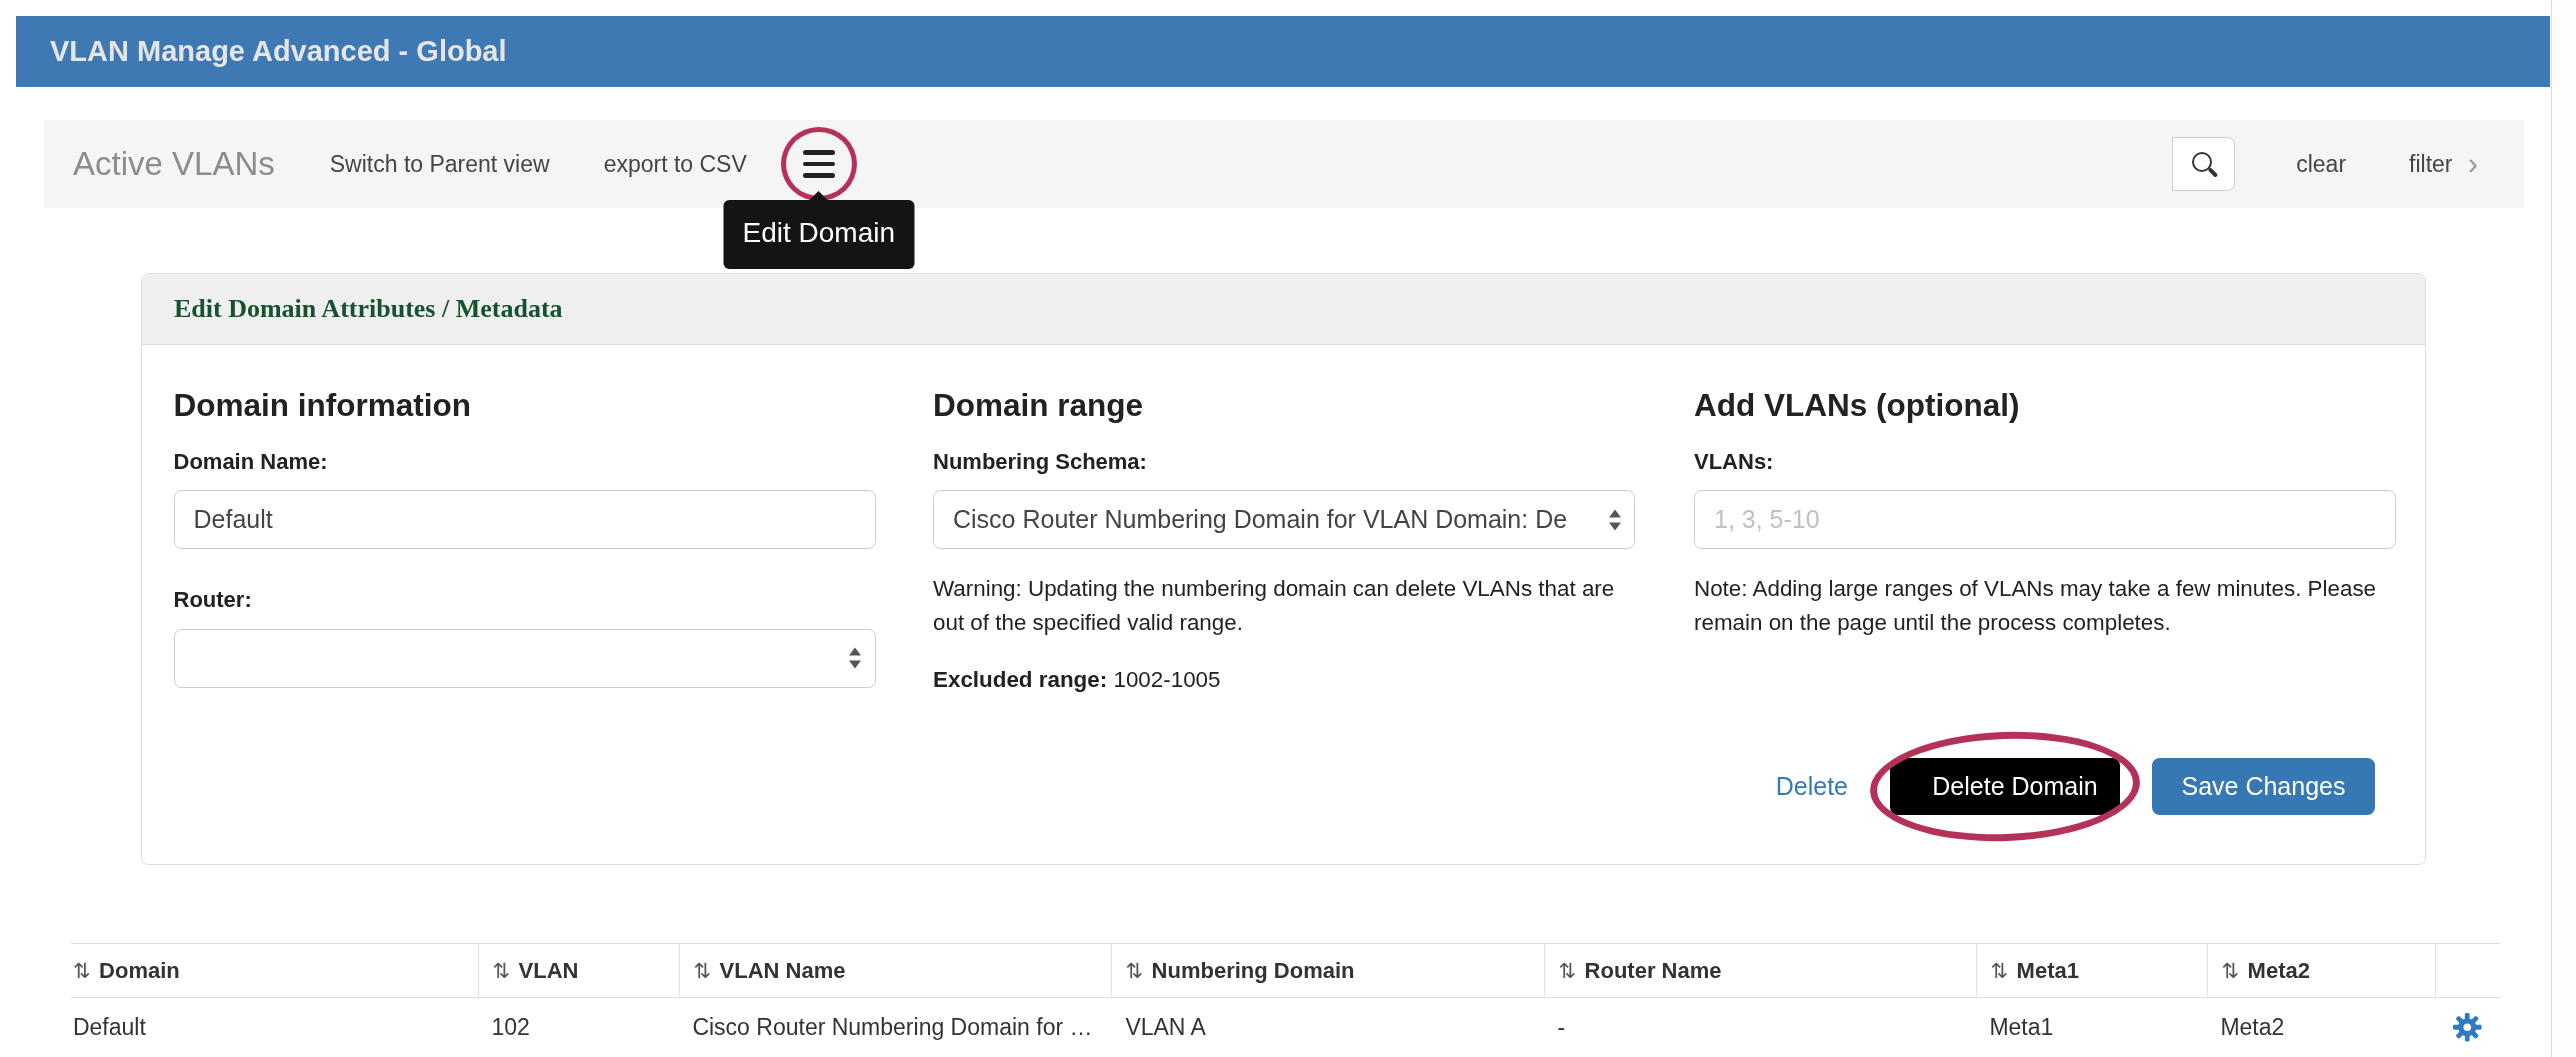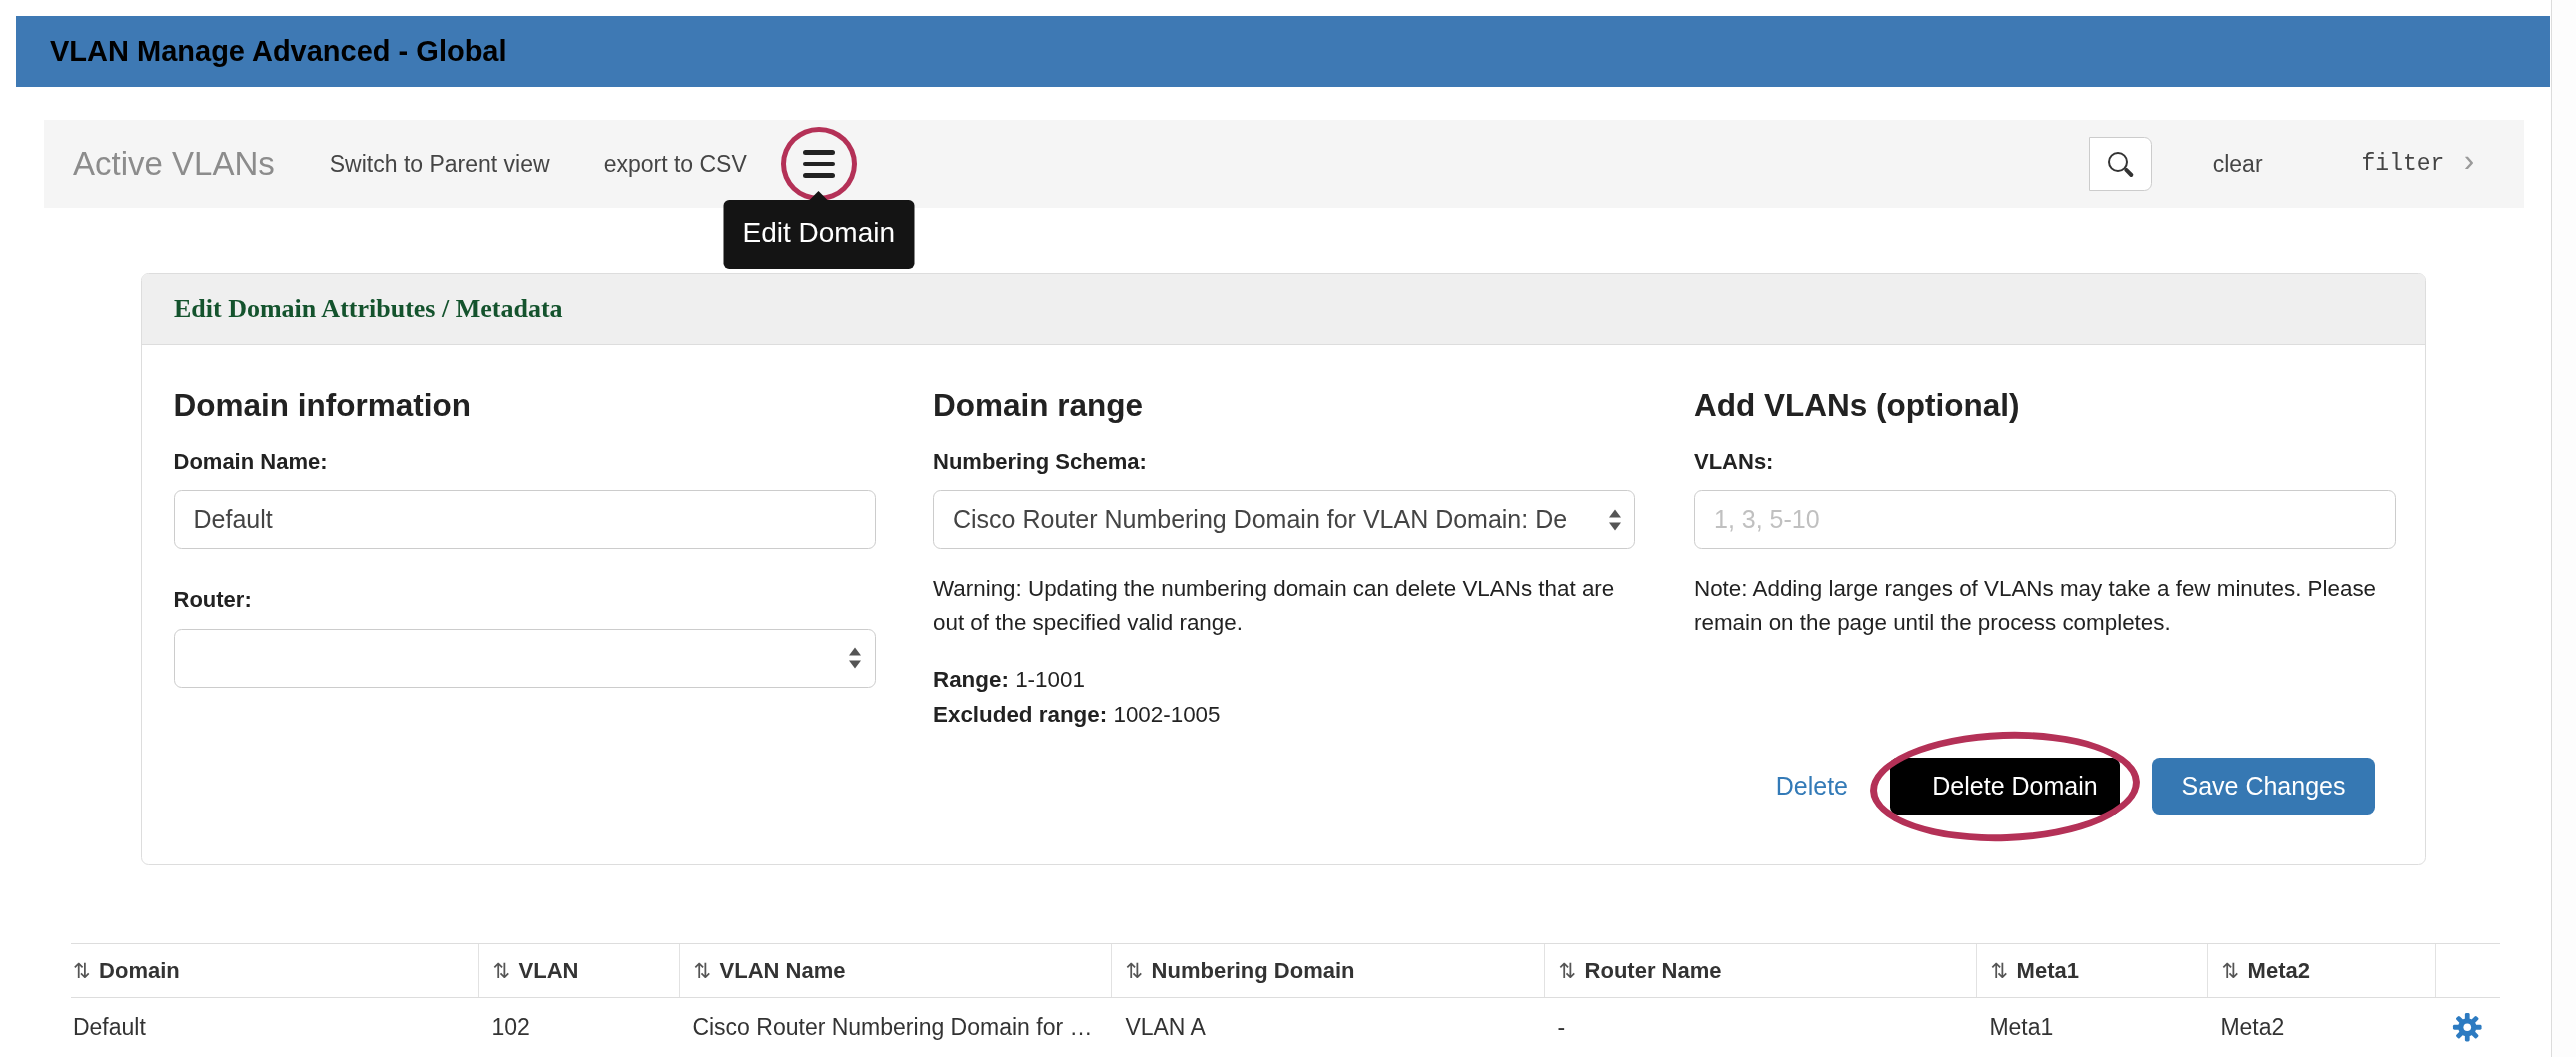--- a/index.html
+++ b/index.html
@@ -9,21 +9,21 @@
     background:#fff; font-family:"Liberation Sans", sans-serif; color:#333;
   }
 
   
   .scrollbar { position:absolute; right:0; top:0; width:25px; height:100%;
     background:#fdfdfd; border-left:1.9px solid #dcdcdc; }
 
   
   .app-header { position:absolute; left:16px; top:16px; width:2534px; height:71px;
     background:#3e79b4; display:flex; align-items:center; padding-left:34px; }
-  .app-header .title { color:#000000; font-size:29px; font-weight:bold; white-space:nowrap; }
+  .app-header .title { color:#e5e5e5; font-size:29px; font-weight:bold; white-space:nowrap; }
 
   
   .toolbar { position:absolute; left:44px; top:120px; width:2480px; height:88px;
     background:#f5f5f5; display:flex; align-items:center; padding:0 46px 0 29px; }
   .toolbar-title { font-size:33px; color:#8c8c8c; margin-right:55px; white-space:nowrap; }
   .toolbar-link { font-size:23px; color:#454545; white-space:nowrap; cursor:pointer; }
   .link-parent { margin-right:54px; }
   .link-export { margin-right:34px; }
 
   .menu-wrap { position:relative; width:76px; height:74px;
@@ -46,22 +46,22 @@
   .search-input::placeholder { color:#b9b9b9; }
   .search-btn { width:63px; height:54px; border:1.9px solid #ccc; background:#fff;
     border-radius:0 7.6px 7.6px 0; display:flex; align-items:center; justify-content:center;
     cursor:pointer; }
   .mag { position:relative; width:20px; height:20px; border:2.9px solid #333;
     border-radius:50%; margin:-3.8px 0 0 -3.8px; }
   .mag::after { content:""; position:absolute; width:3.8px; height:11.4px; background:#333;
     right:-4.8px; bottom:-8.6px; transform:rotate(-45deg); border-radius:1.9px; }
 
   .clear-link { margin-left:61px; font-size:23px; color:#454545; cursor:pointer; }
-  .filter-link { margin-left:99px; font-size:23px; color:#454545; cursor:pointer;
-    display:flex; align-items:flex-start;font-family:Liberation Mono, monospace; }
+  .filter-link { margin-left:63px; font-size:23px; color:#454545; cursor:pointer;
+    display:flex; align-items:flex-start; }
   .chevron { color:#9a9a9a; font-size:30.5px; margin-left:15.3px; line-height:0.8; }
 
   
   .panel { position:absolute; left:141px; top:273px; width:2285px; height:592px;
     border:1.9px solid #ddd; border-radius:7.6px; background:#fff; }
   .panel-header { height:71px; background:#efefef; border-bottom:1.9px solid #ddd;
     border-radius:5.7px 5.7px 0 0; display:flex; align-items:center; padding-left:32px; }
   .panel-header .ptitle { font-size:26px; font-weight:bold; color:#14532d;font-family:Liberation Serif, serif; }
   .panel-body { position:relative; height:calc(100% - 73px); }
   .col { position:absolute; top:0; width:702px; }
@@ -180,24 +180,20 @@
         <div class="section-heading">Domain range</div>
         <div class="field-label">Numbering Schema:</div>
         <div class="select-box">
           <span class="select-text">Cisco Router Numbering Domain for VLAN Domain: De</span>
           <span class="select-arrows">
             <span class="tri-up"></span>
               <span class="tri-down"></span>
           </span>
         </div>
         <div class="help-text">Warning: Updating the numbering domain can delete VLANs that are out of the specified valid range.</div>
-        <div class="range-line">
-          <b>Range:</b>
-          <span>1-1001</span>
-        </div>
         <div class="range-line">
           <b>Excluded range:</b>
           <span>1002-1005</span>
         </div>
       </div>
 
       <div class="col col3">
         <div class="section-heading">Add VLANs (optional)</div>
         <div class="field-label">VLANs:</div>
         <input class="text-input" type="text" placeholder="1, 3, 5-10" style="">

